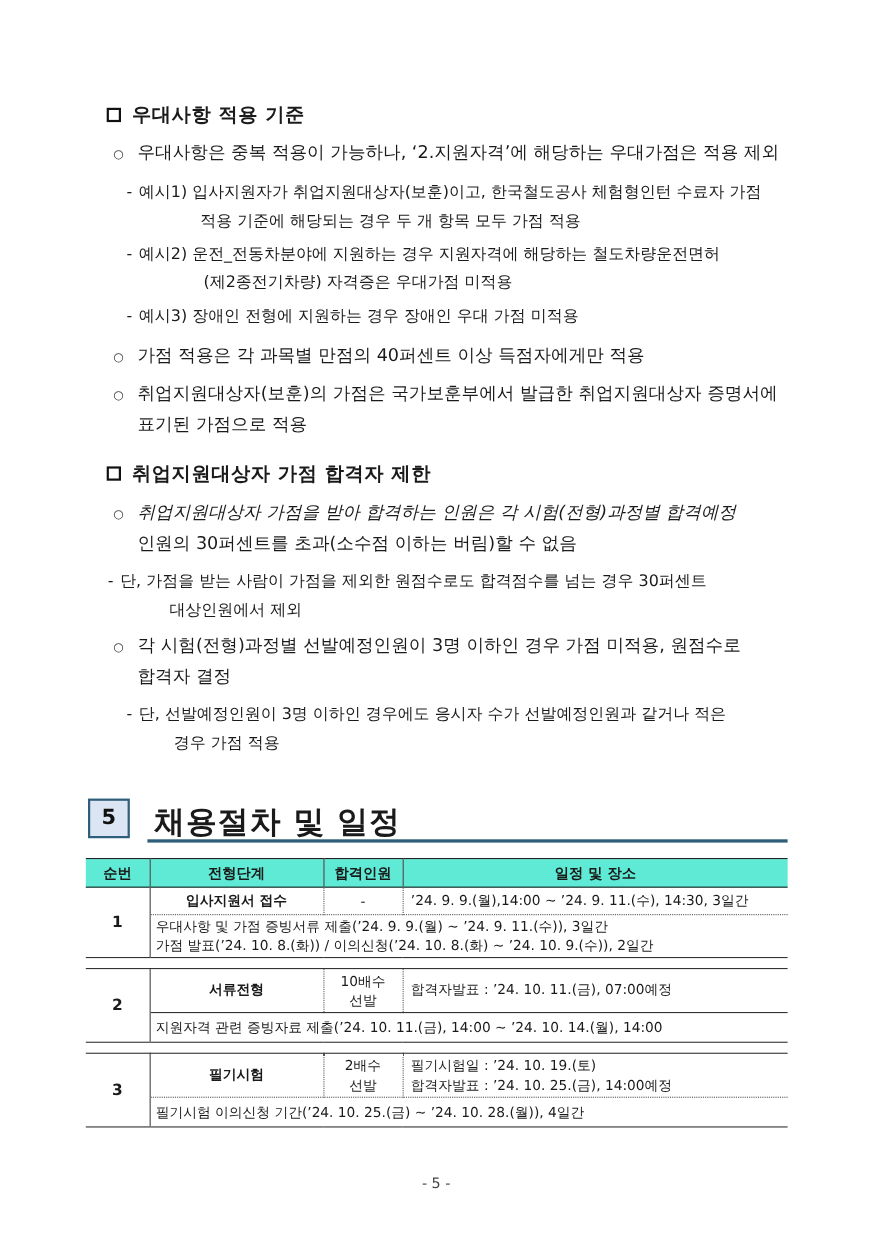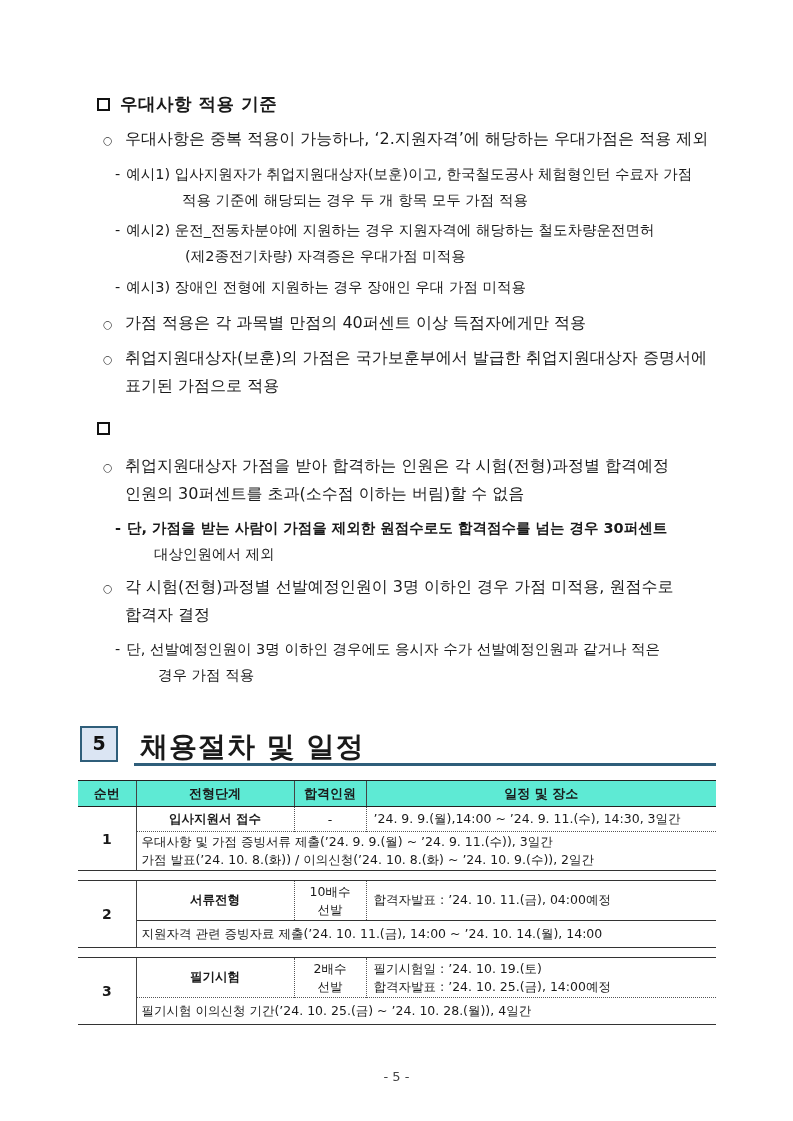--- a/index.html
+++ b/index.html
@@ -48,27 +48,27 @@
 <div class="abs dash" style="left:168px; top:247px;">(제2종전기차량) 자격증은 우대가점 미적용</div>
 
 <div class="abs dash" style="left:98px; top:278px;"><span class="mark">-</span><span>예시3)</span> <span>장애인 전형에 지원하는 경우 장애인 우대 가점 미적용</span></div>
 
 <div class="abs circ" style="left:86px; top:313px;"><span class="mark">○</span><span>가점 적용은 각 과목별 만점의 40퍼센트 이상 득점자에게만 적용</span></div>
 
 <div class="abs circ" style="left:86px; top:348px;"><span class="mark">○</span><span>취업지원대상자(보훈)의 가점은 국가보훈부에서 발급한 취업지원대상자 증명서에</span></div>
 <div class="abs circ" style="left:108px; top:376px;">표기된 가점으로 적용</div>
 
 <div class="abs heading" style="left:80px; top:418px;">
-  <span class="h-sq"></span>
+  <span class="h-sq"></span><span>취업지원대상자 가점 합격자 제한</span>
 </div>
 
-<div class="abs circ" style="left:86px; top:456px;"><span class="mark">○</span><span>취업지원대상자 가점을 받아 합격하는 인원은 각 시험(전형)과정별 합격예정</span></div>
+<div class="abs circ" style="left:86px; top:456px;font-style:italic;"><span class="mark">○</span><span>취업지원대상자 가점을 받아 합격하는 인원은 각 시험(전형)과정별 합격예정</span></div>
 <div class="abs circ" style="left:108px; top:484px;">인원의 30퍼센트를 초과(소수점 이하는 버림)할 수 없음</div>
 
-<div class="abs dash" style="left:98px; top:519px;font-weight:bold;"><span class="mark">-</span><span>단, 가점을 받는 사람이 가점을 제외한 원점수로도 합격점수를 넘는 경우 30퍼센트</span></div>
+<div class="abs dash" style="left:81px; top:519px;"><span class="mark">-</span><span>단, 가점을 받는 사람이 가점을 제외한 원점수로도 합격점수를 넘는 경우 30퍼센트</span></div>
 <div class="abs dash" style="left:137px; top:545px;">대상인원에서 제외</div>
 
 <div class="abs circ" style="left:86px; top:577px;"><span class="mark">○</span><span>각 시험(전형)과정별 선발예정인원이 3명 이하인 경우 가점 미적용, 원점수로</span></div>
 <div class="abs circ" style="left:108px; top:605px;">합격자 결정</div>
 
 <div class="abs dash" style="left:98px; top:640px;"><span class="mark">-</span><span>단, 선발예정인원이 3명 이하인 경우에도 응시자 수가 선발예정인원과 같거나 적은</span></div>
 <div class="abs dash" style="left:141px; top:666px;">경우 가점 적용</div>
 
 <div class="sec-num">5</div>
 <div class="sec-title">채용절차 및 일정</div>
@@ -107,21 +107,21 @@
         <td colspan="4" class="hb"></td>
       </tr>
 
     <tr style="height:40px;">
       <td rowspan="2" class="c b hb" style="font-size:14px;">2</td>
       <td class="c b vl">서류전형</td>
       <td class="c vd" style="line-height:18px;">
         <div>10배수</div>
         <div>선발</div>
       </td>
-      <td class="vd" style="padding-left:7px;">합격자발표 : ’24. 10. 11.(금), 04:00예정</td>
+      <td class="vd" style="padding-left:7px;">합격자발표 : ’24. 10. 11.(금), 07:00예정</td>
     </tr>
     <tr>
       <td colspan="3" class="vl ht hb" style="height:26px; padding-left:5px;">지원자격 관련 증빙자료 제출(’24. 10. 11.(금), 14:00 ~ ’24. 10. 14.(월), 14:00</td>
     </tr>
     <tr class="gap">
         <td colspan="4" class="hb"></td>
       </tr>
 
     <tr style="height:40px;">
       <td rowspan="2" class="c b hb" style="font-size:14px;">3</td>

